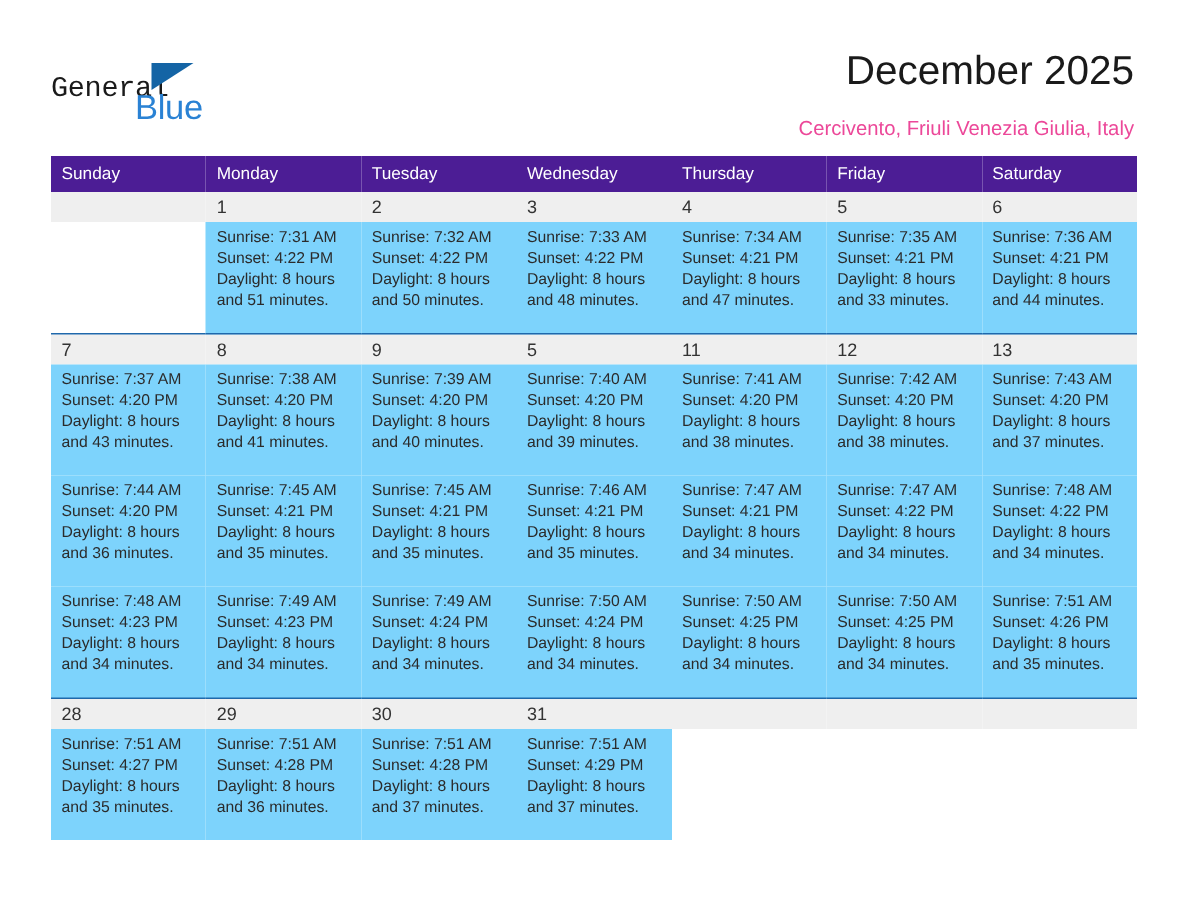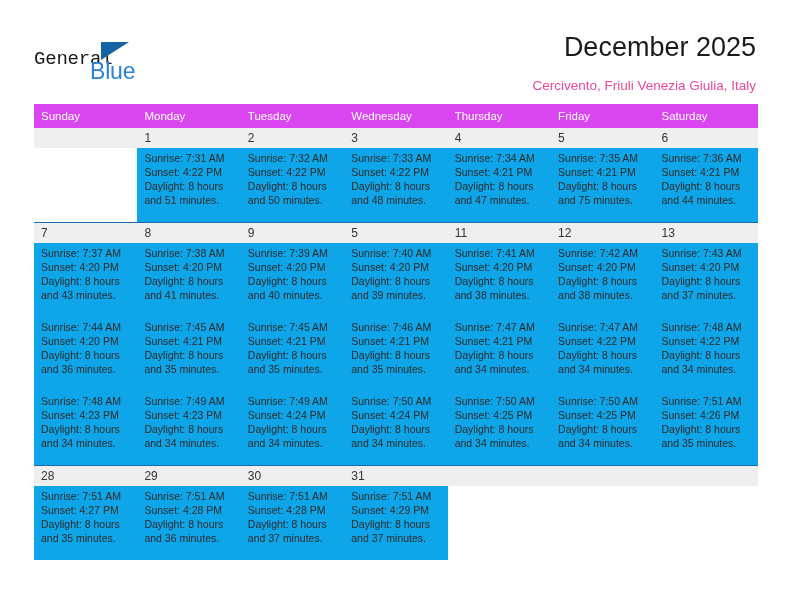--- a/index.html
+++ b/index.html
@@ -89,21 +89,21 @@
     left: 34px;
     top: 104px;
     width: 724px;
   }
   table.cal {
     border-collapse: collapse;
     width: 724px;
     table-layout: fixed;
   }
   table.cal th {
-    background: #d946ef;
+    background: #4c1d95;
     color: #ffffff;
     font-size: 11.5px;
     font-weight: normal;
     text-align: left;
     padding: 4px 0 5px 7px;
     height: 15px;
     font-family: "Liberation Sans", sans-serif;
   }
   td.daynum {
     background: #efefef;
@@ -112,21 +112,21 @@
     padding: 3px 0 3px 7px;
     height: 14px;
     border-top: 1.6px solid #1f68ab;
     vertical-align: top;
     font-family: "Liberation Sans", sans-serif;
   }
   tr.numrow-first td.daynum {
     border-top: none;
   }
   td.daybody {
-    background: #0ea5e9;
+    background: #7dd3fc;
     font-size: 10.5px;
     line-height: 14.1px;
     color: #2b2b2b;
     padding: 3px 6px 9px 7px;
     vertical-align: top;
     height: 62px;
     font-family: "Liberation Sans", sans-serif;
   }
   td.empty {
     background: #ffffff;
@@ -199,21 +199,21 @@
             <td class="daybody">
               <span class="line">Sunrise: 7:34 AM</span>
               <span class="line">Sunset: 4:21 PM</span>
               <span class="line">Daylight: 8 hours</span>
               <span class="line">and 47 minutes.</span>
             </td>
             <td class="daybody">
               <span class="line">Sunrise: 7:35 AM</span>
               <span class="line">Sunset: 4:21 PM</span>
               <span class="line">Daylight: 8 hours</span>
-              <span class="line">and 75 minutes.</span>
+              <span class="line">and 33 minutes.</span>
             </td>
             <td class="daybody">
               <span class="line">Sunrise: 7:36 AM</span>
               <span class="line">Sunset: 4:21 PM</span>
               <span class="line">Daylight: 8 hours</span>
               <span class="line">and 44 minutes.</span>
             </td>
           </tr>
           <tr>
             <td class="daynum">7</td>

